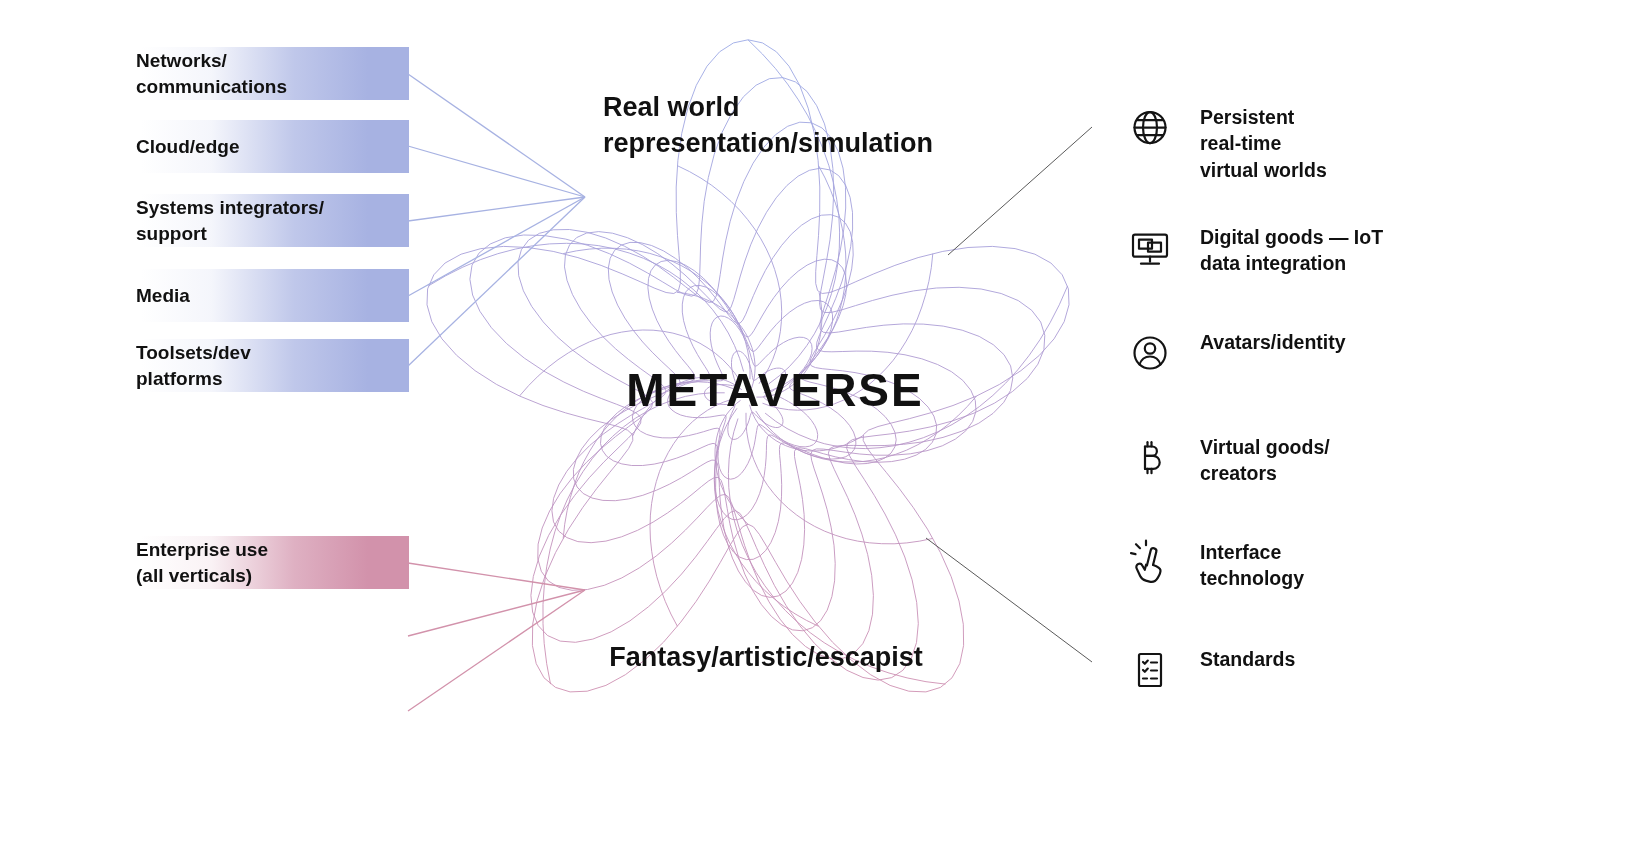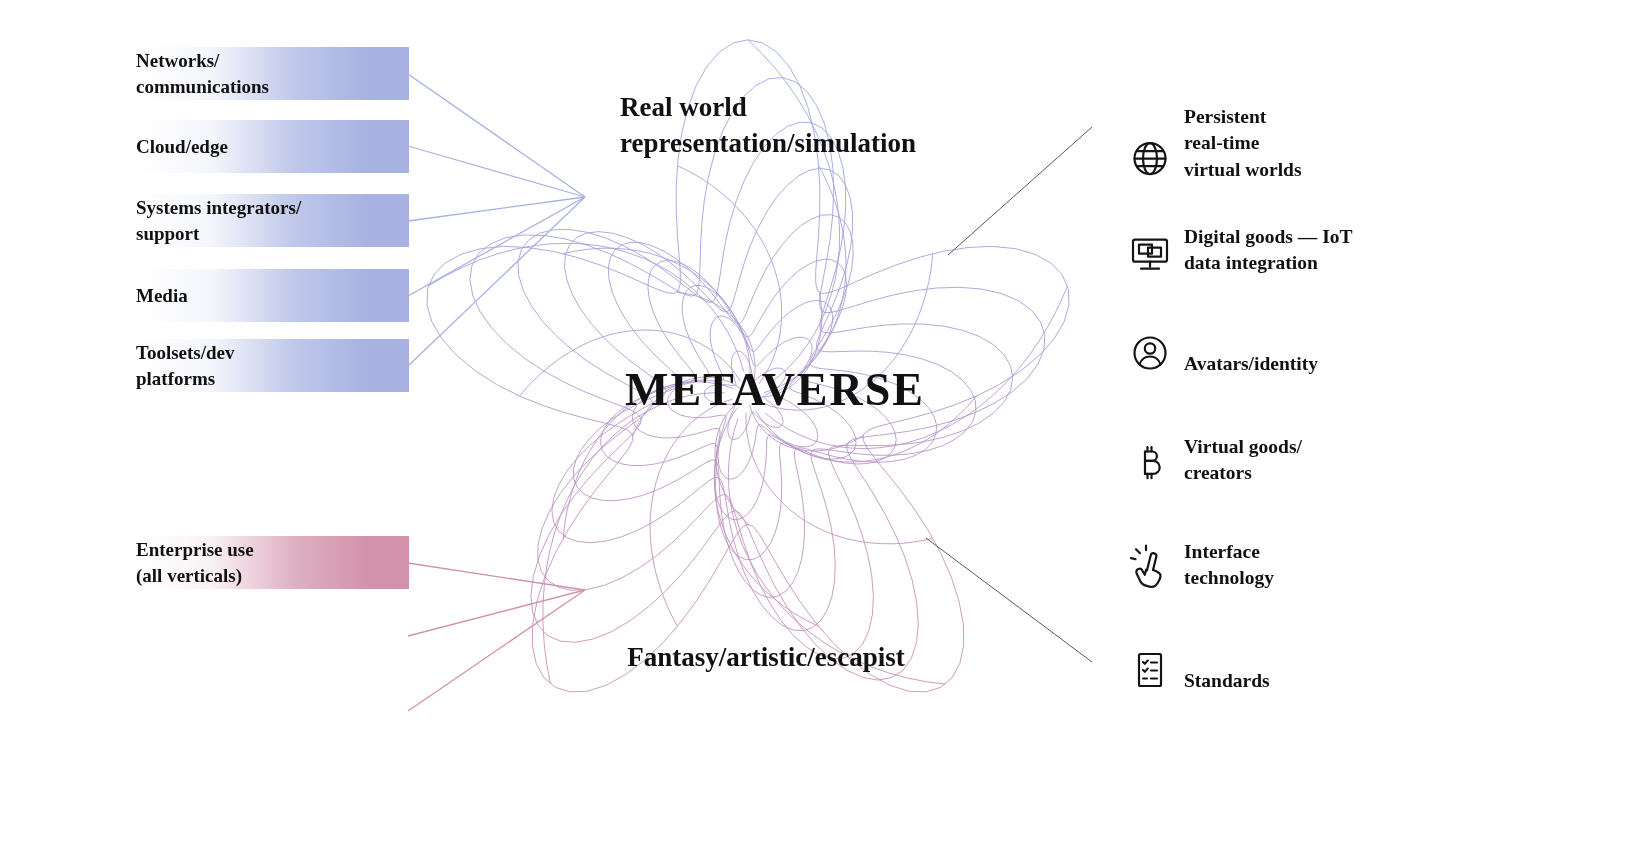--- a/index.html
+++ b/index.html
@@ -1,36 +1,36 @@
 <!DOCTYPE html>
 <html><head>
 <meta charset="utf-8">
 <style>
   html,body{margin:0;padding:0;}
   body{
     width:1651px;height:848px;background:#ffffff;
     font-family:"Liberation Sans",sans-serif;color:#111;
     overflow:hidden;
   }
-  .canvas{position:relative;width:1651px;height:848px;font-family:Liberation Serif, serif;}
+  .canvas{position:relative;width:1651px;height:848px;}
   #overlay{position:absolute;left:0;top:0;width:1651px;height:848px;pointer-events:none;}
   #mesh-group path{fill:none;stroke:url(#meshGradient);stroke-width:1;opacity:0.9;}
   .conn-blue{stroke:#a7b2e2;stroke-width:1.3;}
   .conn-pink{stroke:#d292ab;stroke-width:1.3;}
   .conn-gray{stroke:#5a5a5a;stroke-width:1;}
 
   .bar{position:absolute;left:135px;width:274px;height:53px;display:flex;align-items:center;}
   .bar.blue{background:linear-gradient(90deg,rgba(167,178,226,0) 2%,rgba(167,178,226,0.12) 28%,rgba(167,178,226,0.72) 58%,#a7b2e2 85%);}
   .bar.pink{background:linear-gradient(90deg,rgba(210,146,171,0) 2%,rgba(210,146,171,0.12) 28%,rgba(210,146,171,0.72) 58%,#d292ab 85%);}
   .bar-label{font-size:19px;font-weight:700;line-height:1.32;white-space:pre-line;padding-left:1px;}
 
   .center-label{position:absolute;font-weight:700;font-size:27px;line-height:1.32;text-align:left;transform:translateX(-50%);white-space:pre-line;}
   #metaverse-title{position:absolute;font-weight:700;font-size:46px;letter-spacing:2px;transform:translateX(-50%);}
 
-  .right-item{position:absolute;left:1126px;display:flex;align-items:flex-end;gap:10px;transform:translateY(-50%);}
+  .right-item{position:absolute;left:1126px;display:flex;align-items:flex-start;gap:26px;transform:translateY(-50%);}
   .icon-box{width:48px;height:48px;flex:0 0 48px;display:flex;align-items:center;justify-content:center;}
   .icon-box svg{width:48px;height:48px;}
   .icon-box svg *{fill:none;stroke:#141414;stroke-width:2.2;stroke-linecap:round;stroke-linejoin:round;}
   .right-label{font-size:19.5px;font-weight:700;line-height:1.35;white-space:pre-line;}
 </style>
 </head>
 <body>
 
 <div class="canvas">
 

